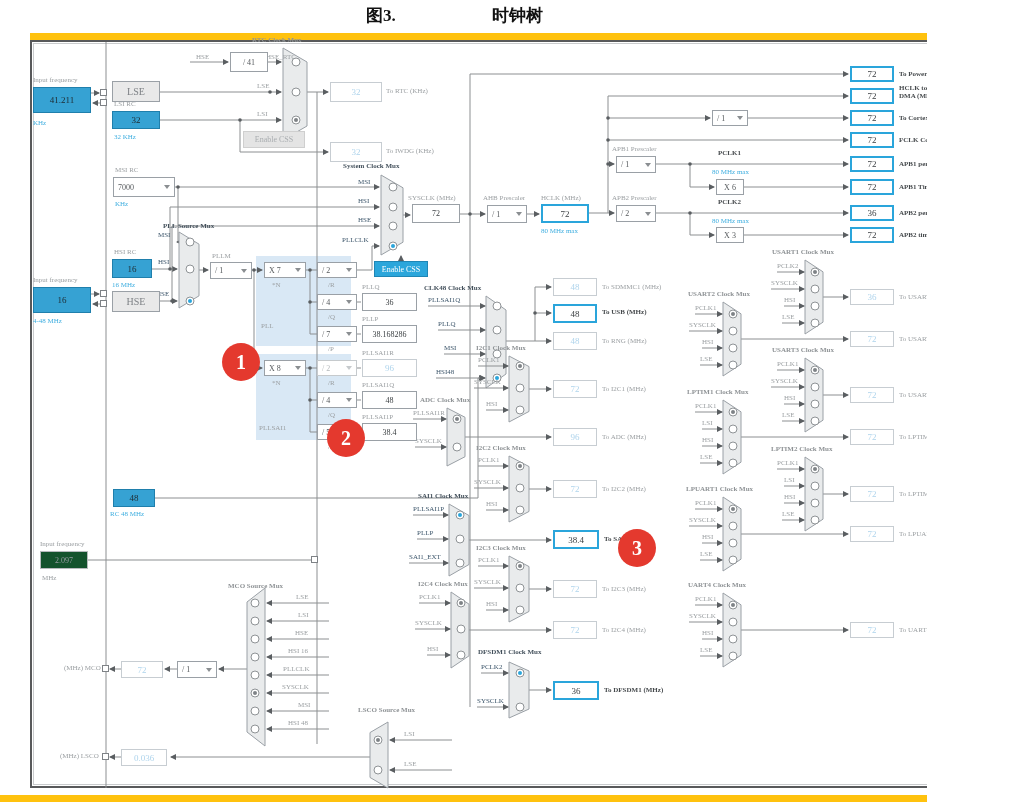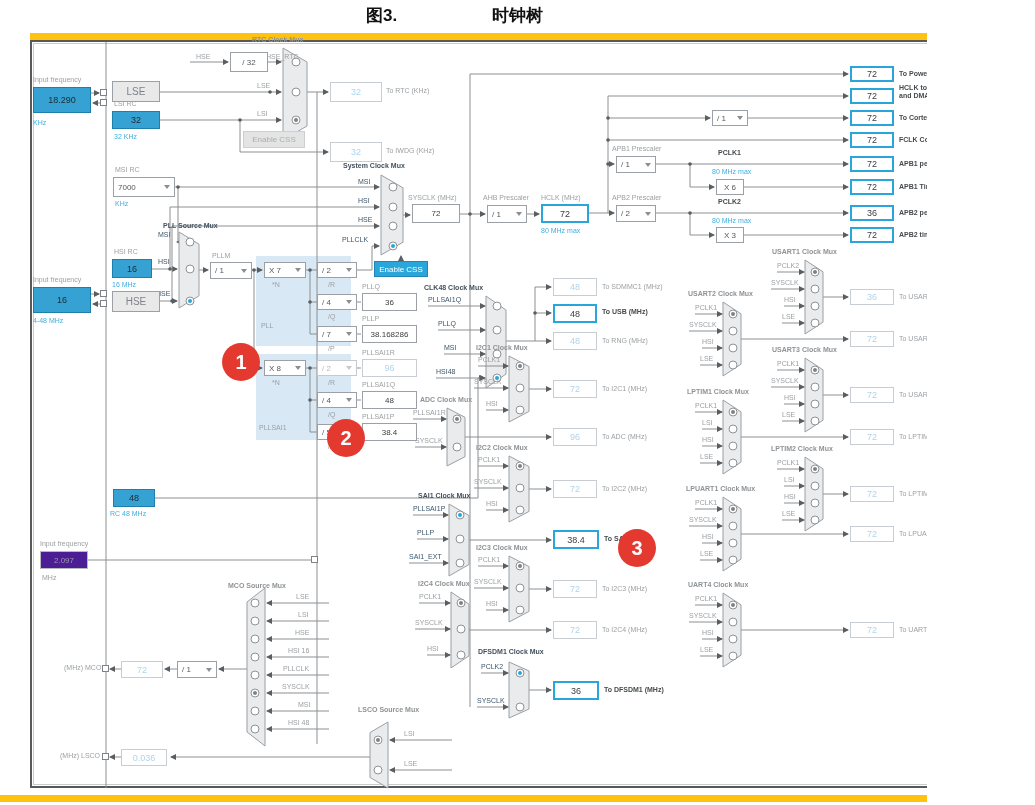--- a/index.html
+++ b/index.html
@@ -1,35 +1,35 @@
 <!DOCTYPE html>
 <html><head>
 <meta charset="utf-8">
 <style>
   html,body{margin:0;padding:0;background:#fff;}
   #page{position:relative;width:927px;height:805px;background:#fff;overflow:hidden;
-        font-family:Liberation Sans, sans-serif;}
+        font-family:Liberation Serif, serif;}
   .ttl{position:absolute;top:4px;font-size:17px;font-weight:bold;color:#111;}
   .bar{position:absolute;background:#FFC20E;}
   #frame{position:absolute;left:30px;top:40px;width:978px;height:748px;border:2px solid #58595B;
          box-shadow:inset 0 0 0 1px #fff, inset 0 0 0 2px #C9CBCD;background:#fff;box-sizing:border-box;}
   #diagram{position:absolute;left:0;top:0;width:1035px;height:805px;}
   svg#wires{position:absolute;left:0;top:0;z-index:1;}
   .lbl{position:absolute;z-index:3;font-size:7px;color:#9CA0A3;white-space:nowrap;line-height:1.15;}
   .lbl.blue{color:#41AFE0;}
   .lbl.dark{color:#474B4E;font-weight:bold;}
   .lbl.mxt{font-weight:bold;color:#8F9396;}
   .lbl.mxtd{font-weight:bold;color:#44515C;}
   .lbl.inp{color:#9CA0A3;}
   .lbl.inpd{color:#3D566B;}
   .box,.dd,.btn{position:absolute;z-index:4;box-sizing:border-box;display:flex;align-items:center;justify-content:center;background:#fff;}
   .box{font-size:9px;}
   .box.src{background:#36A2D3;border:1px solid #1F7FAC;color:#1E2A30;}
   .box.gray{background:#E9E9E9;border:1px solid #9AA0A6;color:#7E8286;font-size:10px;}
-  .box.muted{background:#4c1d95;border:1px solid #B8BBBE;color:#989CA3;font-size:8px;}
+  .box.muted{background:#14532d;border:1px solid #B8BBBE;color:#989CA3;font-size:8px;}
   .box.xbox{border:1px solid #9AA0A6;color:#55595C;font-size:8px;}
   .box.on{border:2px solid #2AA5DB;color:#3C4043;}
   .box.off{border:1px solid #C7CDD2;color:#AFD4EC;}
   .box.plain{border:1px solid #9AA0A6;color:#3C4043;font-size:8px;}
   .dd{border:1px solid #9AA0A6;font-size:8px;color:#55595C;padding:0 4px;justify-content:space-between;}
   .dd .chev{width:0;height:0;border-left:3px solid transparent;border-right:3px solid transparent;border-top:4px solid #8A8E91;}
   .dd.g{border-color:#C6CACD;color:#B4B8BB;}
   .dd.g .chev{border-top-color:#C6CACD;}
   .btn{font-size:8px;}
   .btn.css-gray{background:#E4E4E4;border:1px solid #CFCFCF;color:#A9ADB0;}
@@ -493,29 +493,29 @@
       <div class="lbl" style="left: 899px; top: 391px;">To USART3 (MHz)</div>
       <div class="lbl" style="left: 899px; top: 433px;">To LPTIM1 (MHz)</div>
       <div class="lbl" style="left: 899px; top: 490px;">To LPTIM2 (MHz)</div>
       <div class="lbl" style="left: 899px; top: 530px;">To LPUART1 (MHz)</div>
       <div class="lbl" style="left: 899px; top: 626px;">To UART4 (MHz)</div>
       <div class="lbl blue" style="left: 110px; top: 510px;">RC 48 MHz</div>
       <div class="lbl" style="left: 40px; top: 540px;">Input frequency</div>
       <div class="lbl" style="left: 42px; top: 574px;">MHz</div>
       <div class="lbl" style="left: 64px; top: 664px;">(MHz) MCO</div>
       <div class="lbl" style="left: 60px; top: 752px;">(MHz) LSCO</div>
-      <div class="box src" style="left: 33px; top: 87px; width: 58px; height: 26px;">18.290</div>
+      <div class="box src" style="left: 33px; top: 87px; width: 58px; height: 26px;">41.211</div>
       <div class="box src" style="left: 112px; top: 111px; width: 48px; height: 18px;">32</div>
       <div class="box gray" style="left: 112px; top: 81px; width: 48px; height: 21px;">LSE</div>
       <div class="box gray" style="left: 112px; top: 291px; width: 48px; height: 21px;">HSE</div>
       <div class="box src" style="left: 112px; top: 259px; width: 40px; height: 19px;">16</div>
       <div class="box src" style="left: 33px; top: 287px; width: 58px; height: 26px;">16</div>
       <div class="box src" style="left: 113px; top: 489px; width: 42px; height: 18px;">48</div>
       <div class="box muted" style="left: 40px; top: 551px; width: 48px; height: 18px;">2.097</div>
-      <div class="box xbox" style="left: 230px; top: 52px; width: 38px; height: 20px;">/ 32</div>
+      <div class="box xbox" style="left: 230px; top: 52px; width: 38px; height: 20px;">/ 41</div>
       <div class="box xbox" style="left: 716px; top: 179px; width: 28px; height: 16px;">X 6</div>
       <div class="box xbox" style="left: 716px; top: 227px; width: 28px; height: 16px;">X 3</div>
       <div class="box off" style="left: 330px; top: 82px; width: 52px; height: 20px;">32</div>
       <div class="box off" style="left: 330px; top: 142px; width: 52px; height: 20px;">32</div>
       <div class="box plain" style="left: 412px; top: 204px; width: 48px; height: 19px;">72</div>
       <div class="box on" style="left: 541px; top: 204px; width: 48px; height: 19px;">72</div>
       <div class="box plain" style="left: 362px; top: 293px; width: 55px; height: 18px;">36</div>
       <div class="box plain" style="left: 362px; top: 325px; width: 55px; height: 18px;">38.168286</div>
       <div class="box off" style="left: 362px; top: 359px; width: 55px; height: 18px;">96</div>
       <div class="box plain" style="left: 362px; top: 391px; width: 55px; height: 18px;">48</div>

